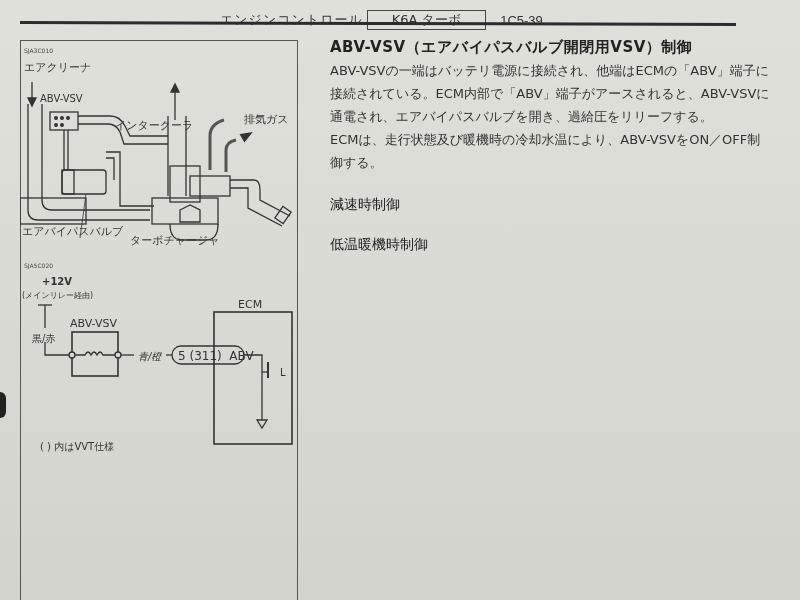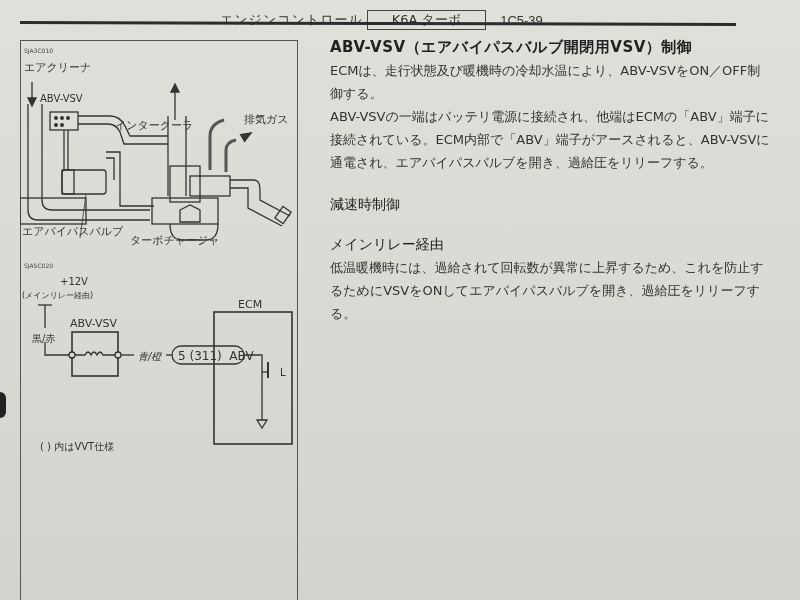--- a/index.html
+++ b/index.html
@@ -80,21 +80,21 @@
     <path d="M206 132 L206 110 Q206 102 216 100" stroke-width="3" stroke="#555"></path>
     <path d="M222 92 L232 96 L222 100 Z" fill="#333" transform="rotate(-30 226 96)"></path>
     <path d="M210 140 L234 140 Q240 140 240 150 L240 160 L270 176"></path>
     <path d="M210 148 L228 148 L228 168 L262 186"></path>
     <rect x="258" y="168" width="10" height="14" transform="rotate(35 263 175)"></rect>
 
     <path d="M66 154 L60 198" stroke-width="0.8"></path>
   </svg>
 
   <div class="code" style="left:24px;top:262px;">SJA5C020</div>
-  <div class="cap" style="left:60px;top:276px;">+12V</div>
+  <div class="cap" style="left:42px;top:276px;font-weight:bold;">+12V</div>
   <div class="cap" style="left:22px;top:290px;font-size:8px;">(メインリレー経由)</div>
   <div class="cap" style="left:70px;top:317px;font-size:11px;">ABV-VSV</div>
   <div class="cap" style="left:32px;top:332px;">黒/赤</div>
   <div class="cap" style="left:138px;top:350px;font-style:italic;">青/橙</div>
   <div class="cap" style="left:238px;top:298px;font-size:11px;">ECM</div>
   <div class="cap" style="left:178px;top:349px;font-size:12px;white-space:pre;">5 (311)  ABV</div>
   <div class="cap" style="left:280px;top:367px;">L</div>
   <div class="cap" style="left:32px;top:440px;font-size:10px;margin-left:8px;">( ) 内はVVT仕様</div>
 
   <svg style="position:absolute;left:0;top:250px;" width="310" height="220" viewBox="0 0 310 220" fill="none" stroke="#333" stroke-width="1.3">
@@ -113,26 +113,25 @@
     <path d="M268 112 L268 128" stroke-width="2"></path>
     <path d="M262 122 L268 122"></path>
       <path d="M262 118 L262 124"></path>
     <path d="M262 124 L262 170"></path>
     <path d="M257 170 L267 170 L262 178 Z"></path>
   </svg>
 
   <div class="content">
     <div class="sec-block">
       <h2>ABV-VSV（エアバイパスバルブ開閉用VSV）制御</h2>
+      <p>ABV-VSVの一端はバッテリ電源に接続され、他端はECMの「ABV」端子に接続されている。ECM内部で「ABV」端子がアースされると、ABV-VSVに通電され、エアバイパスバルブを開き、過給圧をリリーフする。</p>
       <p>ECMは、走行状態及び暖機時の冷却水温により、ABV-VSVをON／OFF制御する。</p>
-      <p>ABV-VSVの一端はバッテリ電源に接続され、他端はECMの「ABV」端子に接続されている。ECM内部で「ABV」端子がアースされると、ABV-VSVに通電され、エアバイパスバルブを開き、過給圧をリリーフする。</p>
     </div>
     <div class="sec-block">
       <h3>減速時制御</h3>
     </div>
     <div class="sec-block">
-      <h3>メインリレー経由</h3>
-      <p>低温暖機時には、過給されて回転数が異常に上昇するため、これを防止するためにVSVをONしてエアバイパスバルブを開き、過給圧をリリーフする。</p>
+      <h3>低温暖機時制御</h3>
     </div>
   </div>
 
   <div style="position:absolute;left:-6px;top:392px;width:12px;height:26px;border-radius:6px;background:#222;"></div>
 </div>
 
 </body></html>

